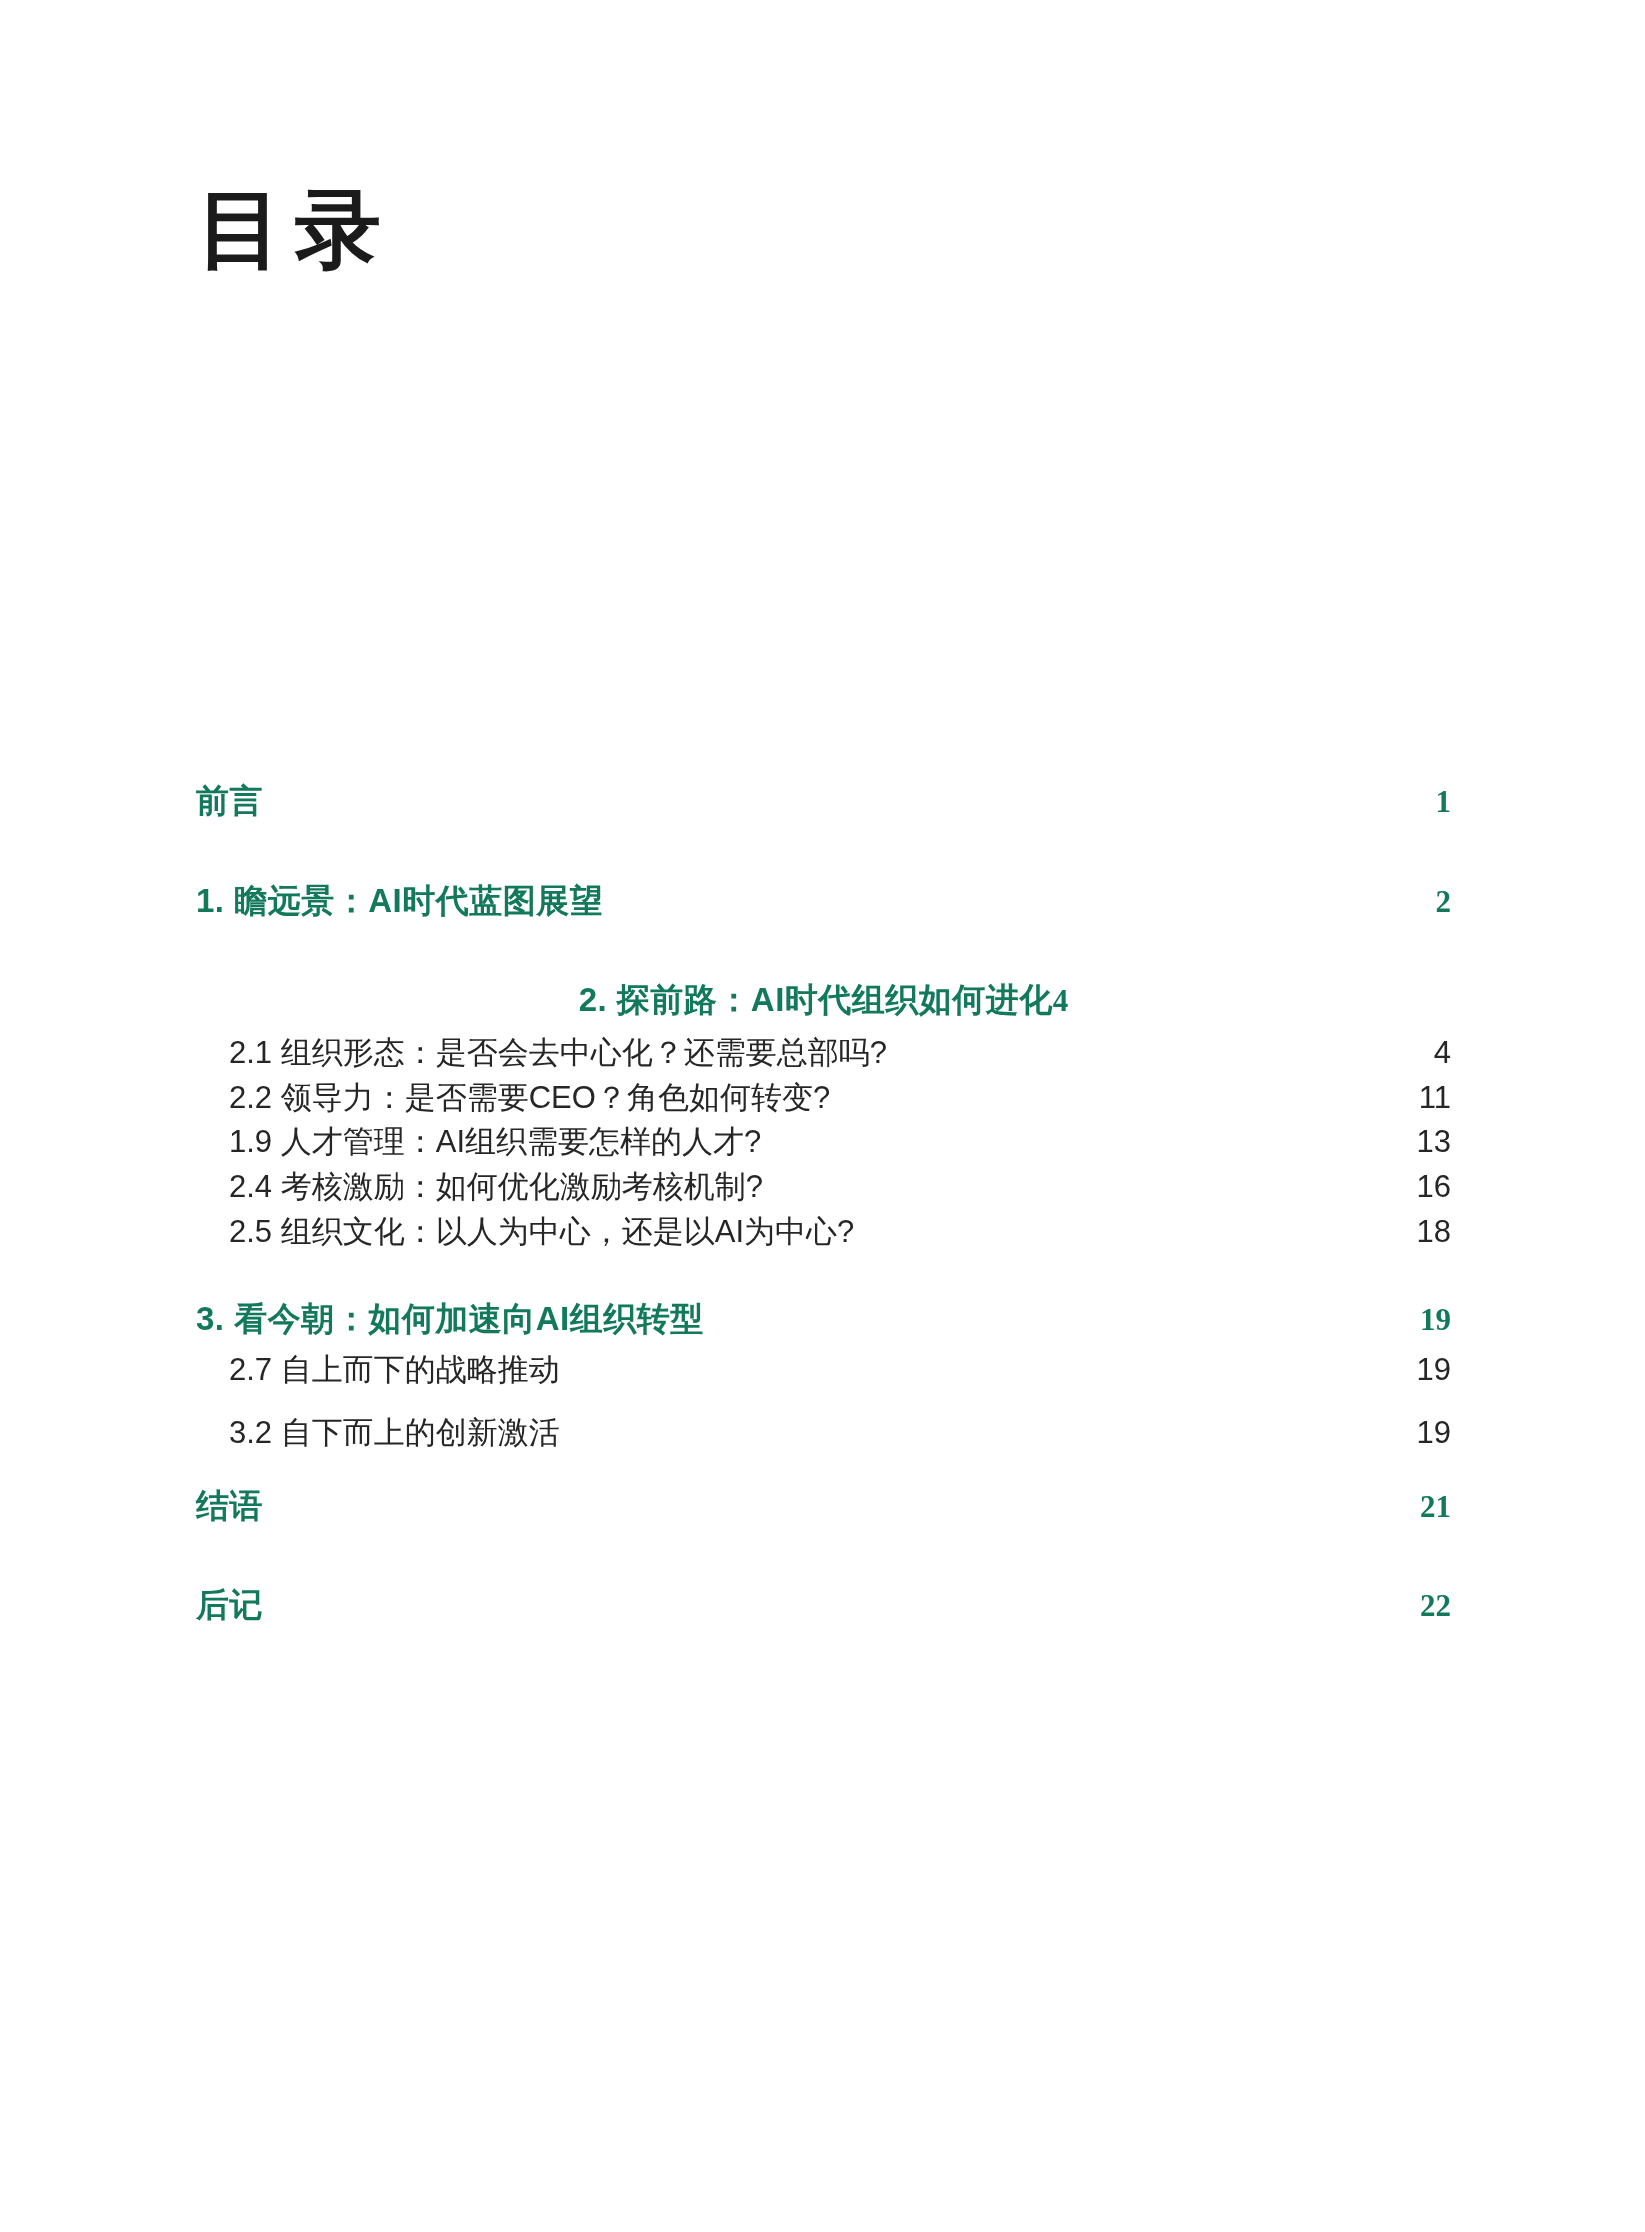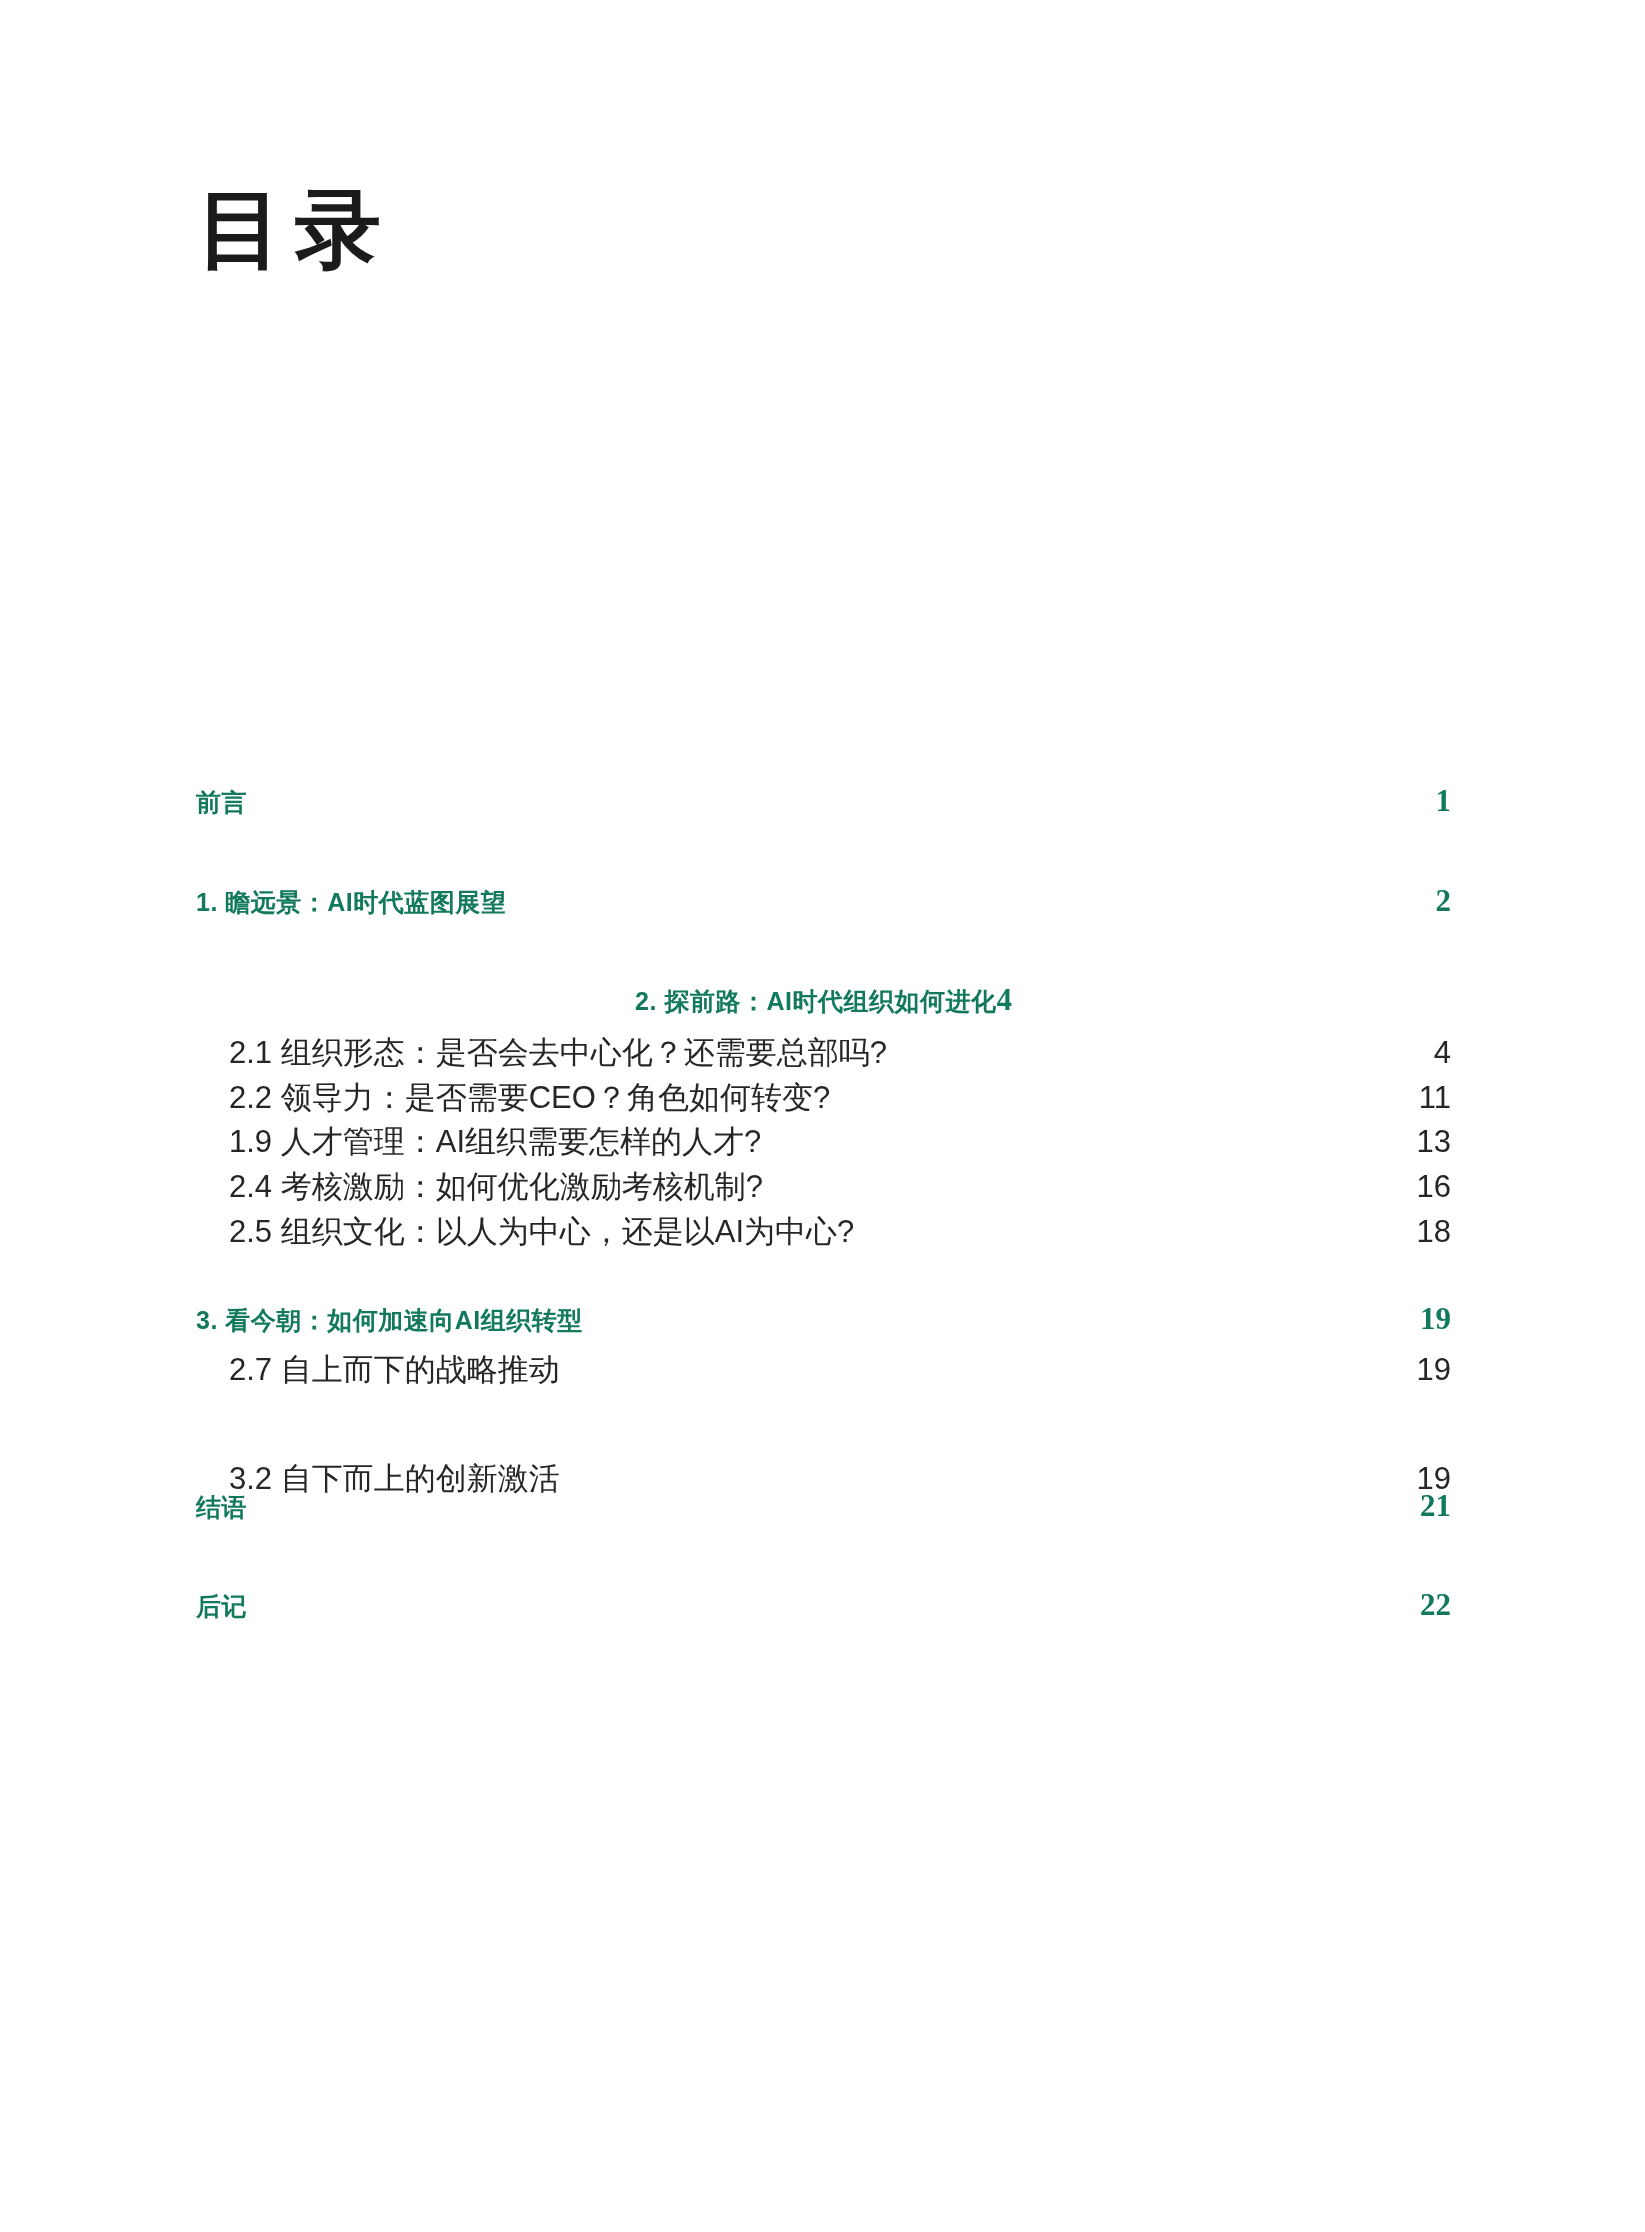--- a/index.html
+++ b/index.html
@@ -32,21 +32,21 @@
     width: 1255px;
     box-sizing: border-box;
     display: flex;
     justify-content: space-between;
     align-items: baseline;
     line-height: 40px;
     white-space: nowrap;
   }
   .toc-row.h .label {
     color: var(--accent-green, #12795d);
-    font-size: 25px;
+    font-size: 33px;
     font-weight: 700;
     letter-spacing: 0.5px;
   }
   .toc-row.h .page-num {
     color: var(--accent-green, #12795d);
     font-size: 31px;
     font-weight: 700;
     font-family: "Liberation Serif", "DejaVu Serif", serif;
   }
   .toc-row.sub {
@@ -66,21 +66,21 @@
   .r0  { top: 781px;  }
   .r1  { top: 881px;  }
   .r2  { top: 980px; justify-content: center;  }
   .r3  { top: 1033px; }
   .r4  { top: 1078px; }
   .r5  { top: 1122px; }
   .r6  { top: 1167px; align-items: flex-end; }
   .r7  { top: 1212px; }
   .r8  { top: 1299px; gap: 14px; }
   .r9  { top: 1350px; }
-  .r10 { top: 1459px; }
+  .r10 { top: 1413px; }
   .r11 { top: 1486px; }
   .r12 { top: 1585px; }
 </style>
 </head>
 <body style="background: rgb(255, 255, 255);">
 
 <div>
 
   <h1 class="doc-title">目录</h1>
 

